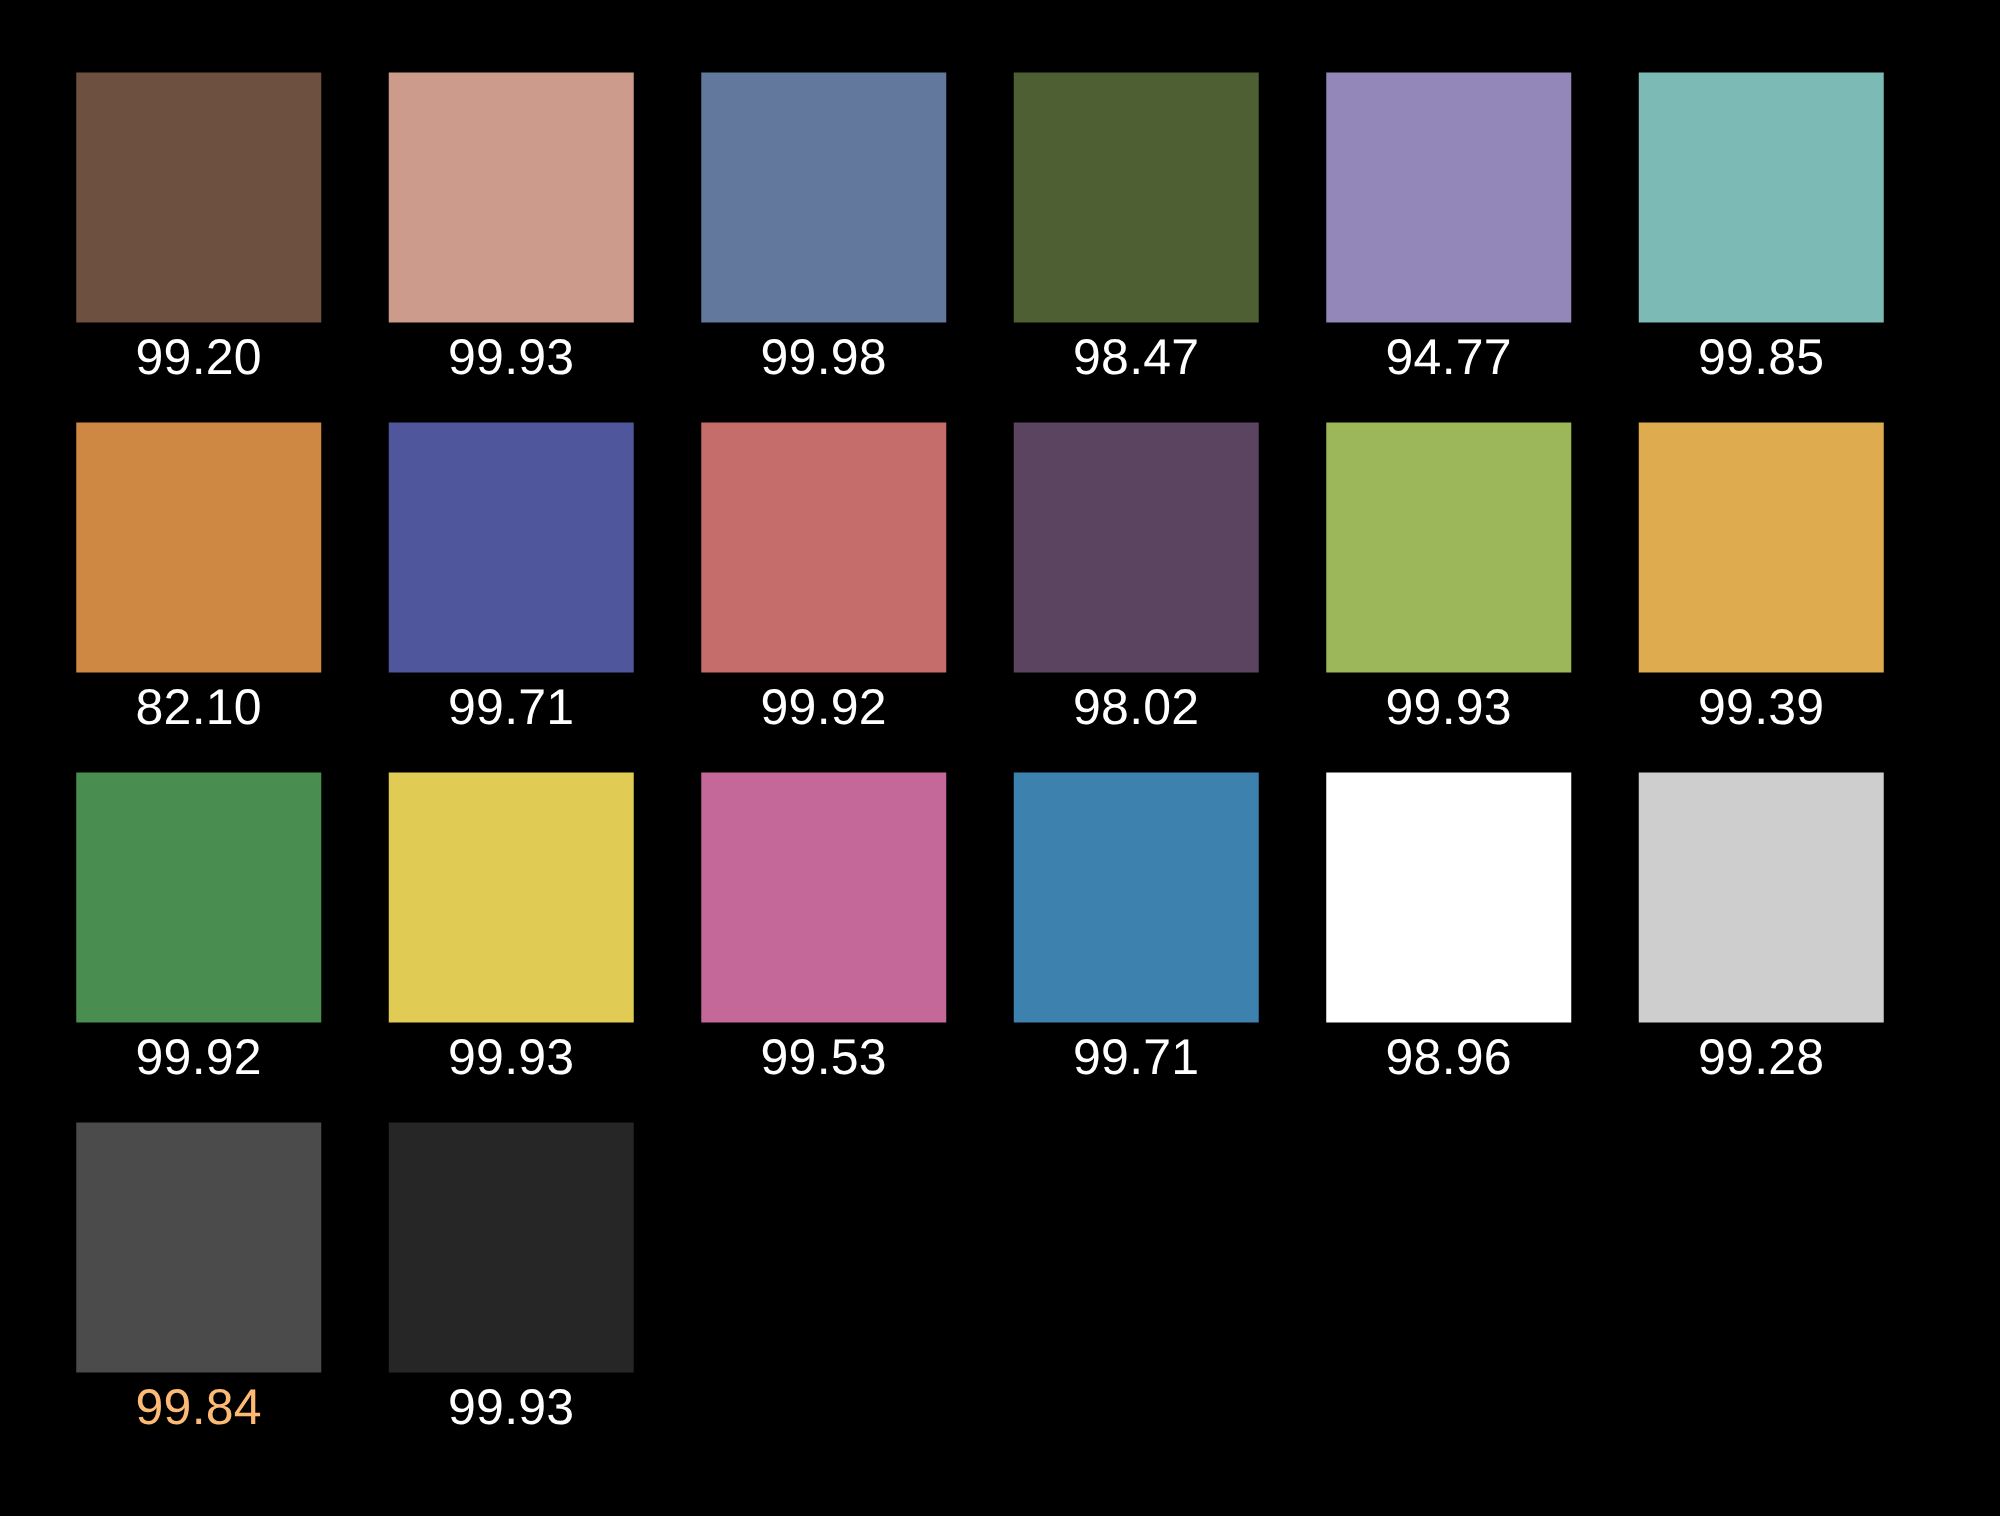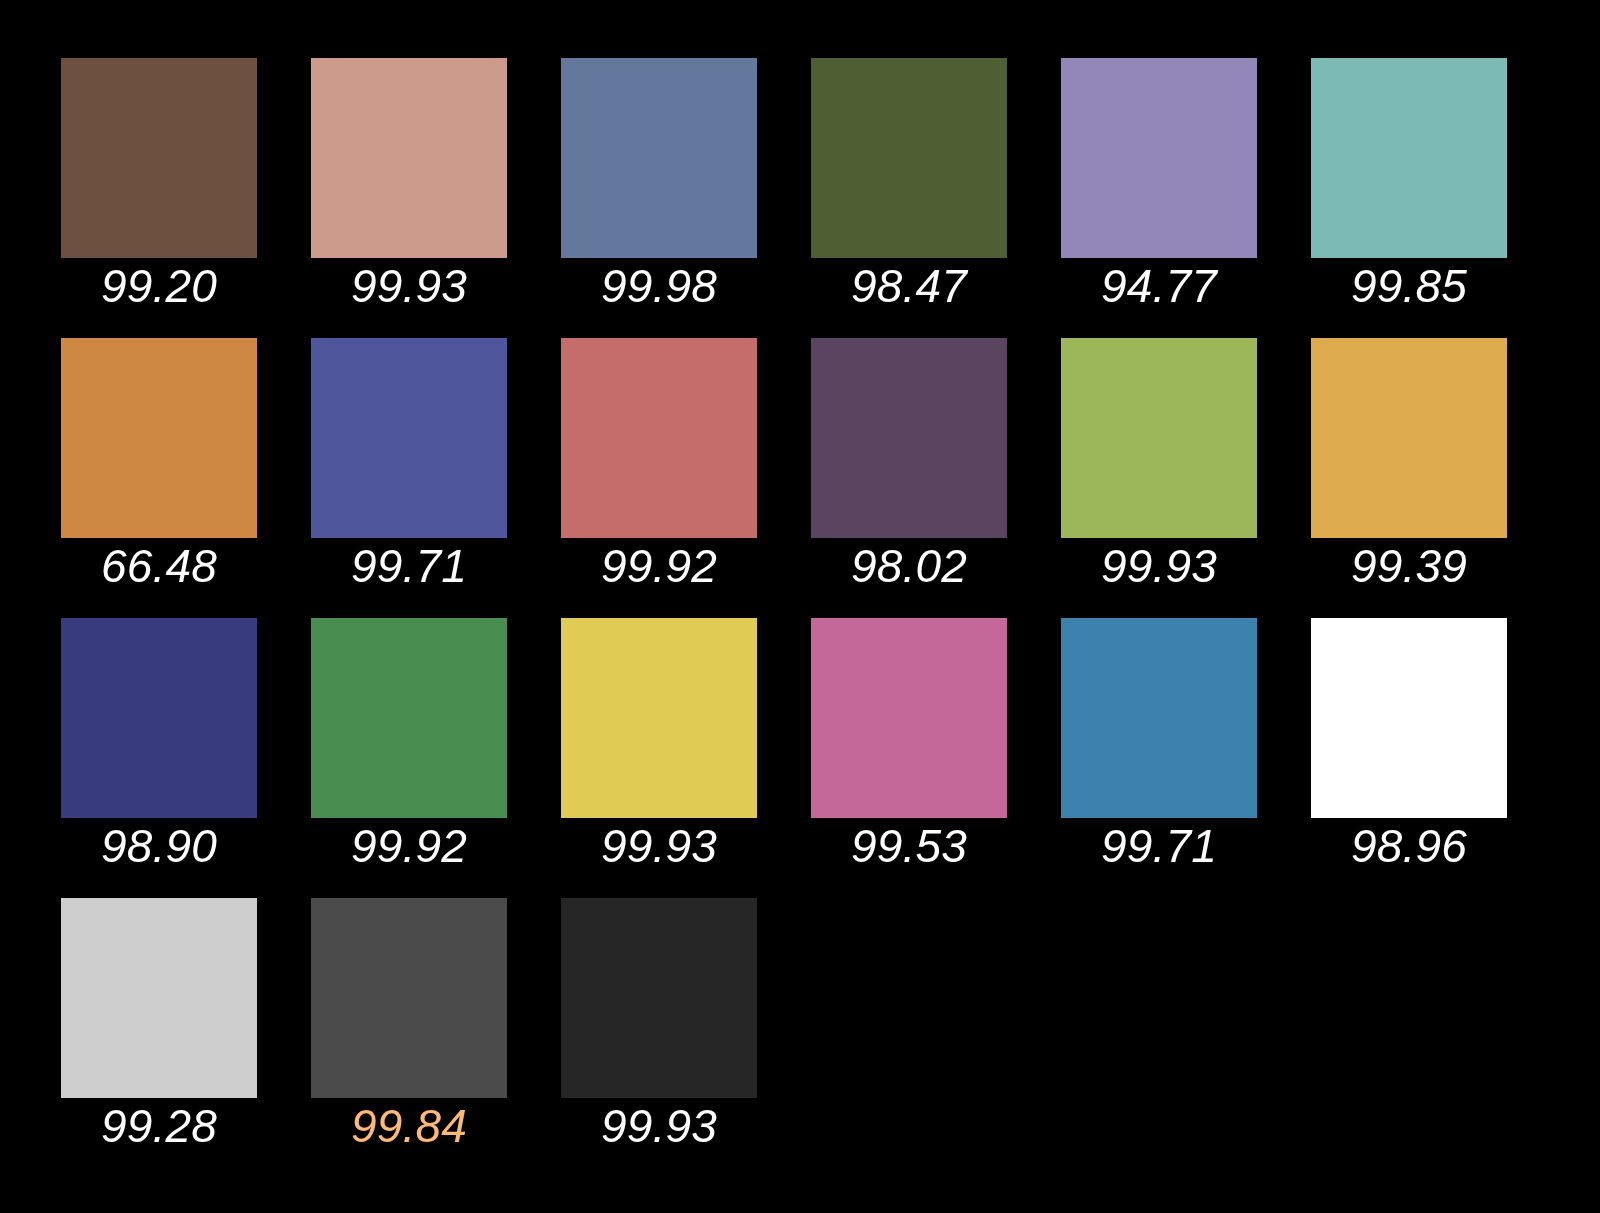--- a/index.html
+++ b/index.html
@@ -48,26 +48,25 @@
   }
 
   .patch-label {
     position: absolute;
     left: 50%;
     transform: translateX(-50%);
     top: 204px;
     white-space: nowrap;
     color: #ffffff;
     font-family: "Liberation Sans", sans-serif;
-    font-size: 46px;
+    font-size: 40px;
     line-height: 48px;
     font-weight: 400;
     letter-spacing: 0.2px;
     text-align: center;
-    font-style: italic;
   }
 </style>
 </head>
 <body>
 
 <div id="chart-root" style="background-color: rgb(0, 0, 0);">
   <div id="patch-grid">
       <div class="patch-cell">
         <div class="patch-swatch" title="dark-skin" style="background-color: rgb(109, 80, 64);"></div>
         <div class="patch-label" style="color: rgb(255, 255, 255);">99.20</div>
@@ -87,45 +86,41 @@
       <div class="patch-cell">
         <div class="patch-swatch" title="blue-flower" style="background-color: rgb(146, 135, 184);"></div>
         <div class="patch-label" style="color: rgb(255, 255, 255);">94.77</div>
       </div>
       <div class="patch-cell">
         <div class="patch-swatch" title="bluish-green" style="background-color: rgb(124, 186, 181);"></div>
         <div class="patch-label" style="color: rgb(255, 255, 255);">99.85</div>
       </div>
       <div class="patch-cell">
         <div class="patch-swatch" title="orange" style="background-color: rgb(207, 136, 67);"></div>
-        <div class="patch-label" style="color: rgb(255, 255, 255);">66.48</div>
+        <div class="patch-label" style="color: rgb(255, 255, 255);">82.10</div>
       </div>
       <div class="patch-cell">
         <div class="patch-swatch" title="purplish-blue" style="background-color: rgb(79, 86, 156);"></div>
         <div class="patch-label" style="color: rgb(255, 255, 255);">99.71</div>
       </div>
       <div class="patch-cell">
         <div class="patch-swatch" title="moderate-red" style="background-color: rgb(197, 109, 106);"></div>
         <div class="patch-label" style="color: rgb(255, 255, 255);">99.92</div>
       </div>
       <div class="patch-cell">
         <div class="patch-swatch" title="purple" style="background-color: rgb(91, 68, 96);"></div>
         <div class="patch-label" style="color: rgb(255, 255, 255);">98.02</div>
       </div>
       <div class="patch-cell">
         <div class="patch-swatch" title="yellow-green" style="background-color: rgb(155, 183, 90);"></div>
         <div class="patch-label" style="color: rgb(255, 255, 255);">99.93</div>
       </div>
       <div class="patch-cell">
         <div class="patch-swatch" title="orange-yellow" style="background-color: rgb(222, 171, 78);"></div>
         <div class="patch-label" style="color: rgb(255, 255, 255);">99.39</div>
-      </div>
-      <div class="patch-cell">
-        <div class="patch-swatch" title="blue" style="background-color: rgb(56, 59, 126);"></div>
-        <div class="patch-label" style="color: rgb(255, 255, 255);">98.90</div>
       </div>
       <div class="patch-cell">
         <div class="patch-swatch" title="green" style="background-color: rgb(74, 141, 81);"></div>
         <div class="patch-label" style="color: rgb(255, 255, 255);">99.92</div>
       </div>
       <div class="patch-cell">
         <div class="patch-swatch" title="yellow" style="background-color: rgb(224, 203, 84);"></div>
         <div class="patch-label" style="color: rgb(255, 255, 255);">99.93</div>
       </div>
       <div class="patch-cell">

